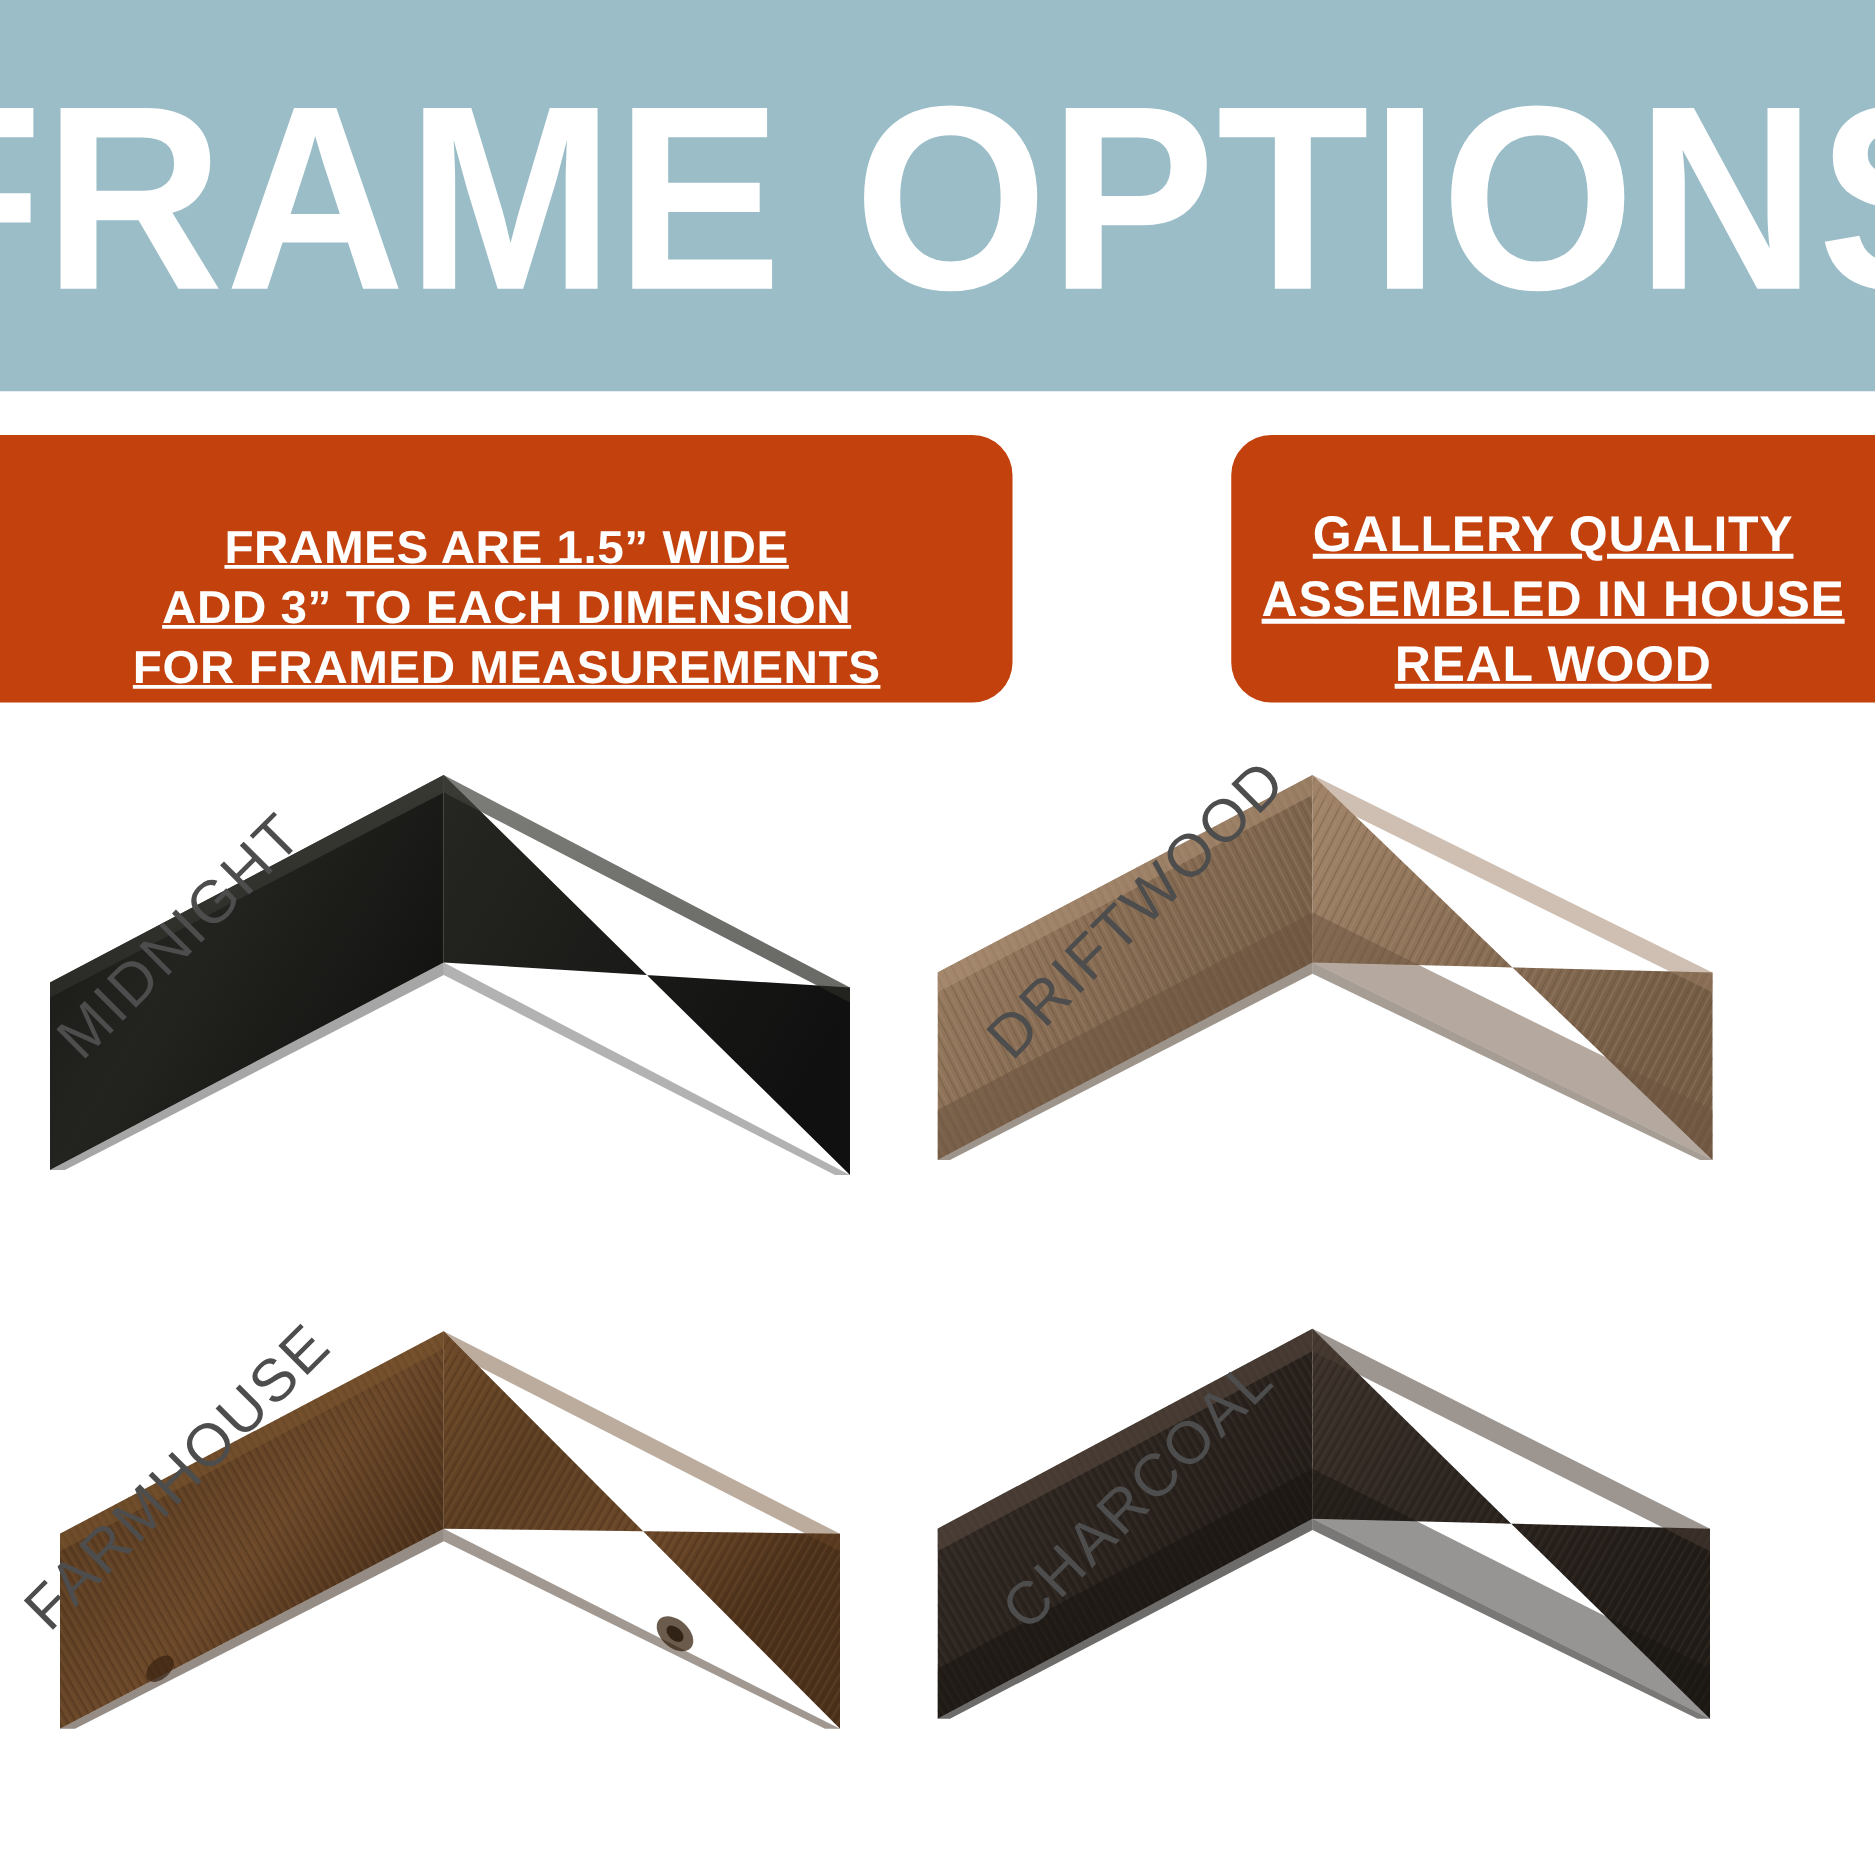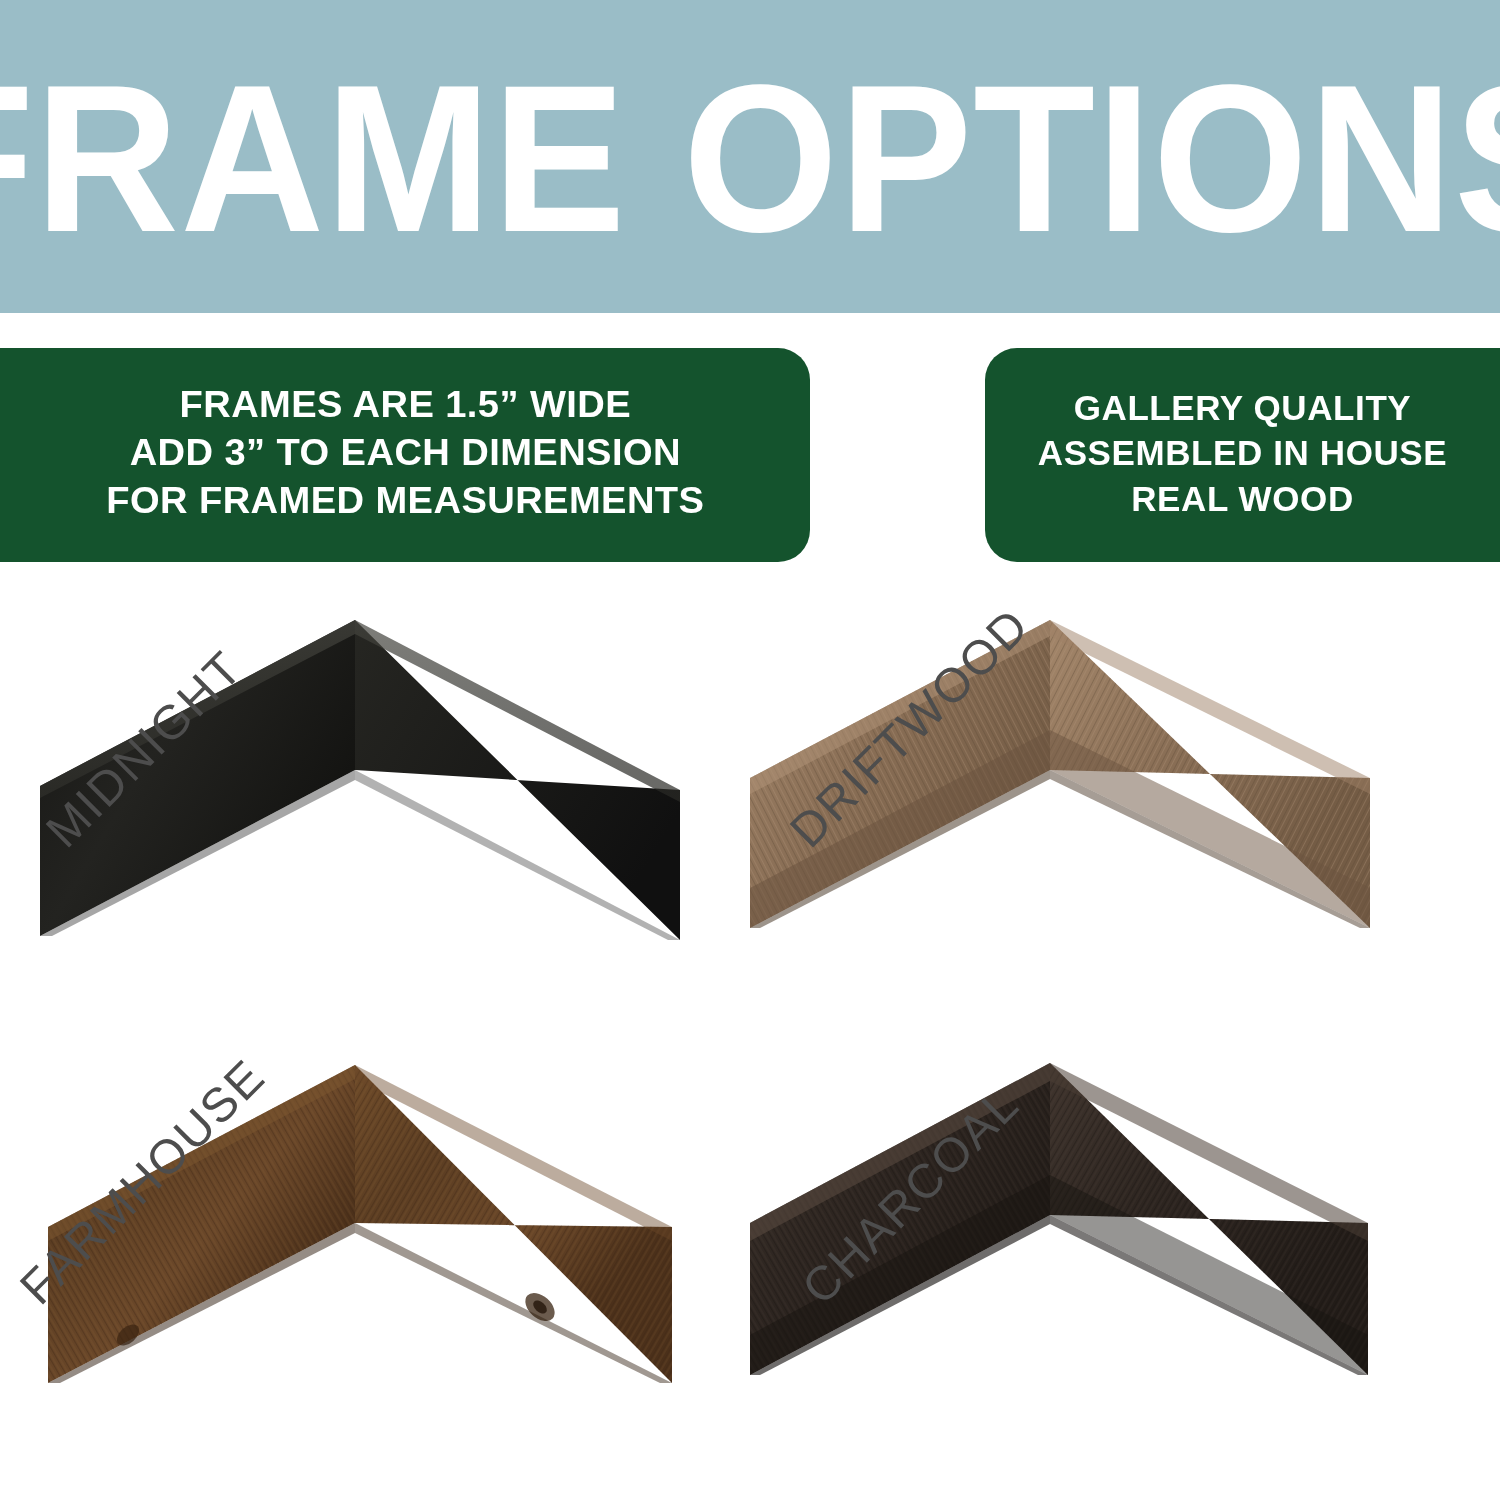--- a/index.html
+++ b/index.html
@@ -27,24 +27,25 @@
     line-height:1;
     transform:scaleX(1.12) scaleY(1.18);
     transform-origin:center center;
     white-space:nowrap;
     margin-top:4px;
   }
 
   
   .info-box{
     position:absolute;
-    background:#14532d;
+    background:#c2410c;
     color:#ffffff;
-    display:flex;align-items:center;justify-content:center;
+    display:flex;align-items:flex-end;justify-content:center;
     text-align:center;
+    text-decoration:underline;
   }
   .info-left{
     left:0;top:348px;width:810px;height:214px;
     border-radius:0 32px 32px 0;
   }
   .info-right{
     left:985px;top:348px;width:515px;height:214px;
     border-radius:32px 0 0 32px;
   }
   .info-lines{
@@ -52,21 +53,21 @@
     line-height:1.30;
     white-space:pre-line;
   }
   .info-left .info-lines{
     font-size:37px;
     letter-spacing:0.4px;
     transform:scaleX(1.03);
     padding-bottom:4px;
   }
   .info-right .info-lines{
-    font-size:35px;
+    font-size:40px;
     letter-spacing:0.6px;
     padding-bottom:4px;
   }
 
   
   .frame-cell{position:absolute;}
   .cell-m{left:0px;  top:598px;  width:750px;height:400px;}
   .cell-d{left:750px;top:598px;  width:750px;height:400px;}
   .cell-f{left:0px;  top:1045px; width:750px;height:400px;}
   .cell-c{left:750px;top:1045px; width:750px;height:400px;}

